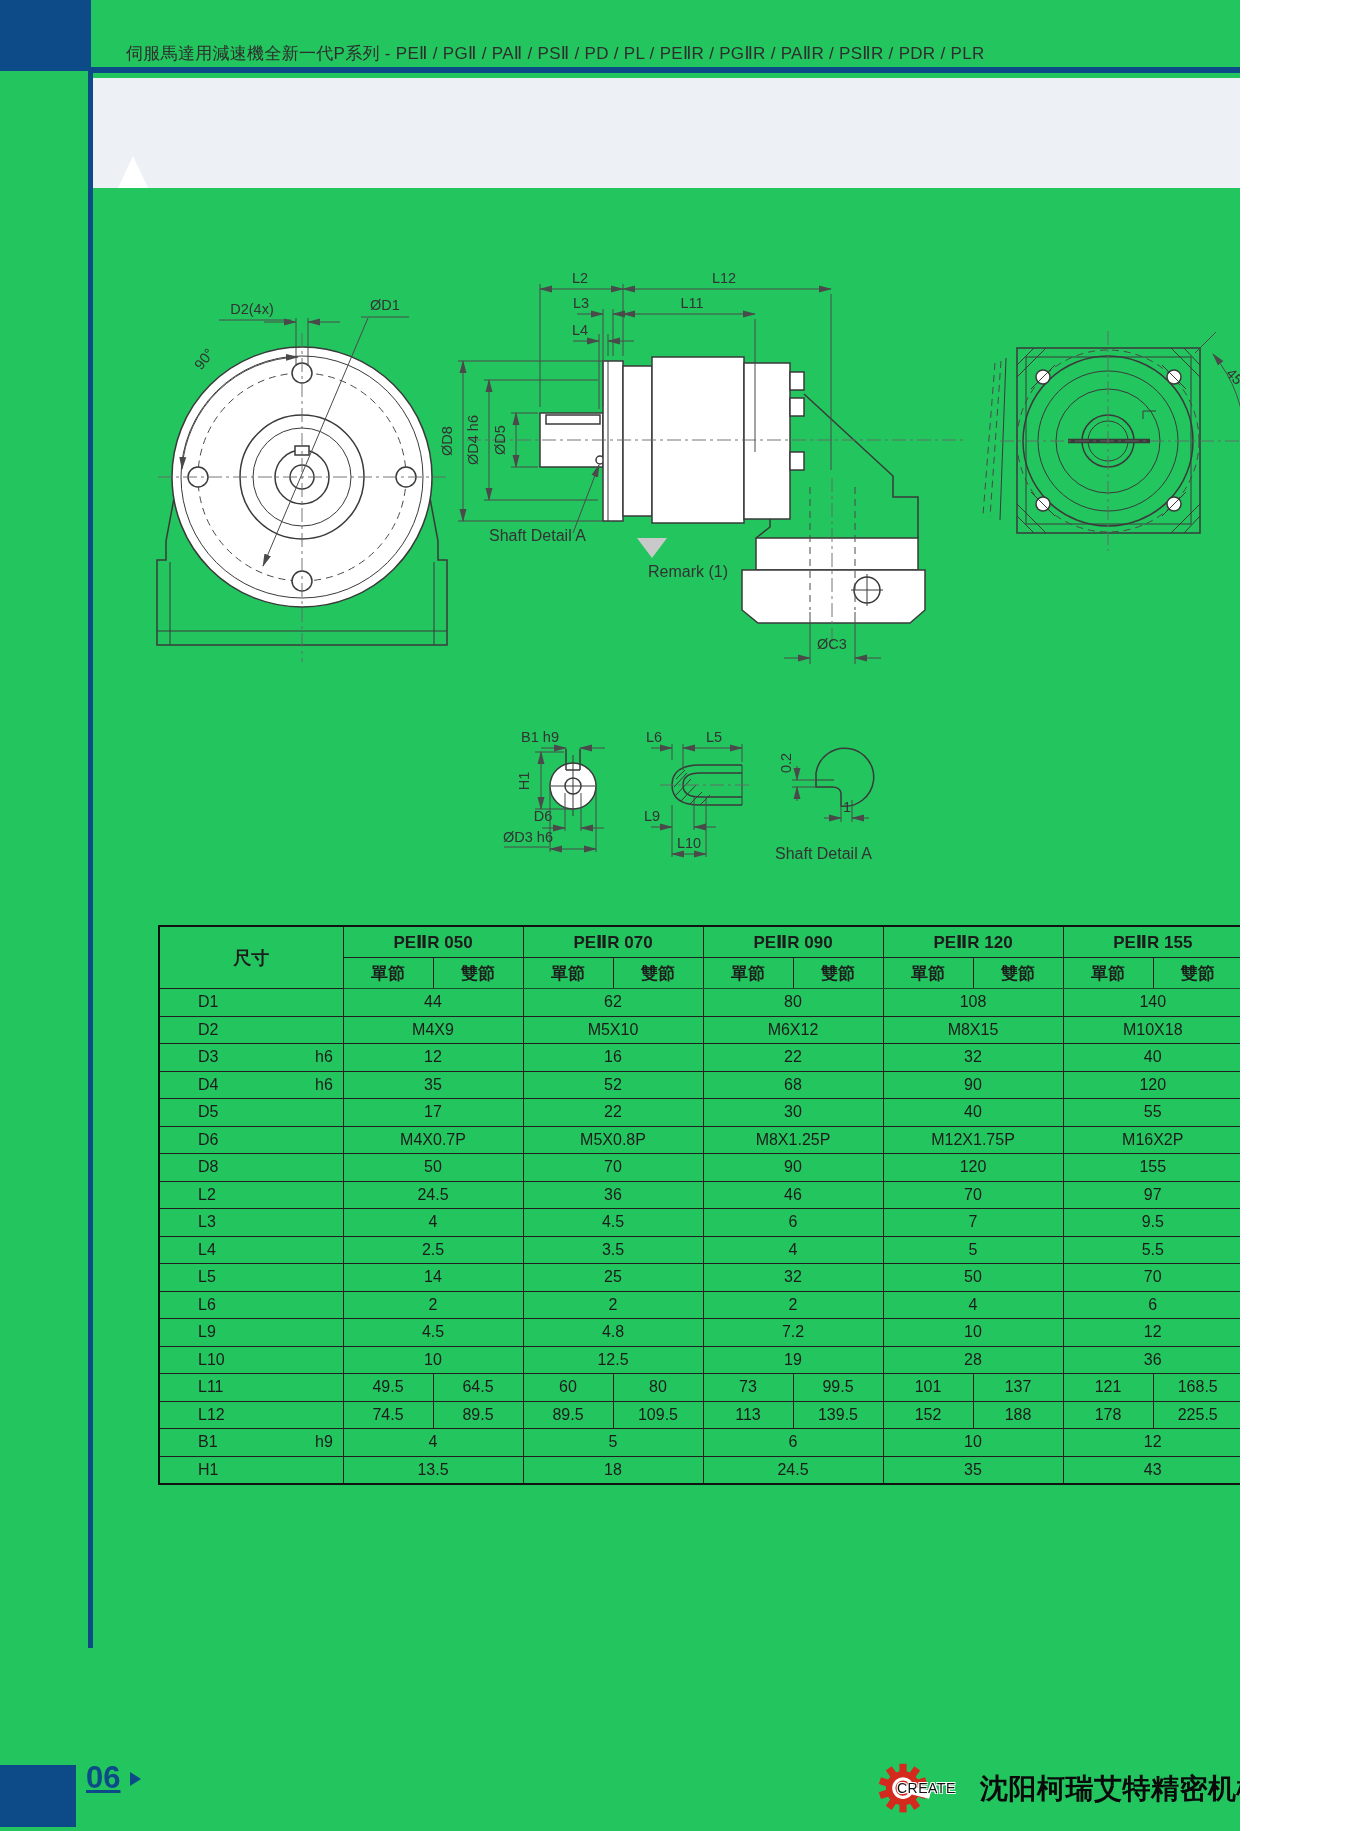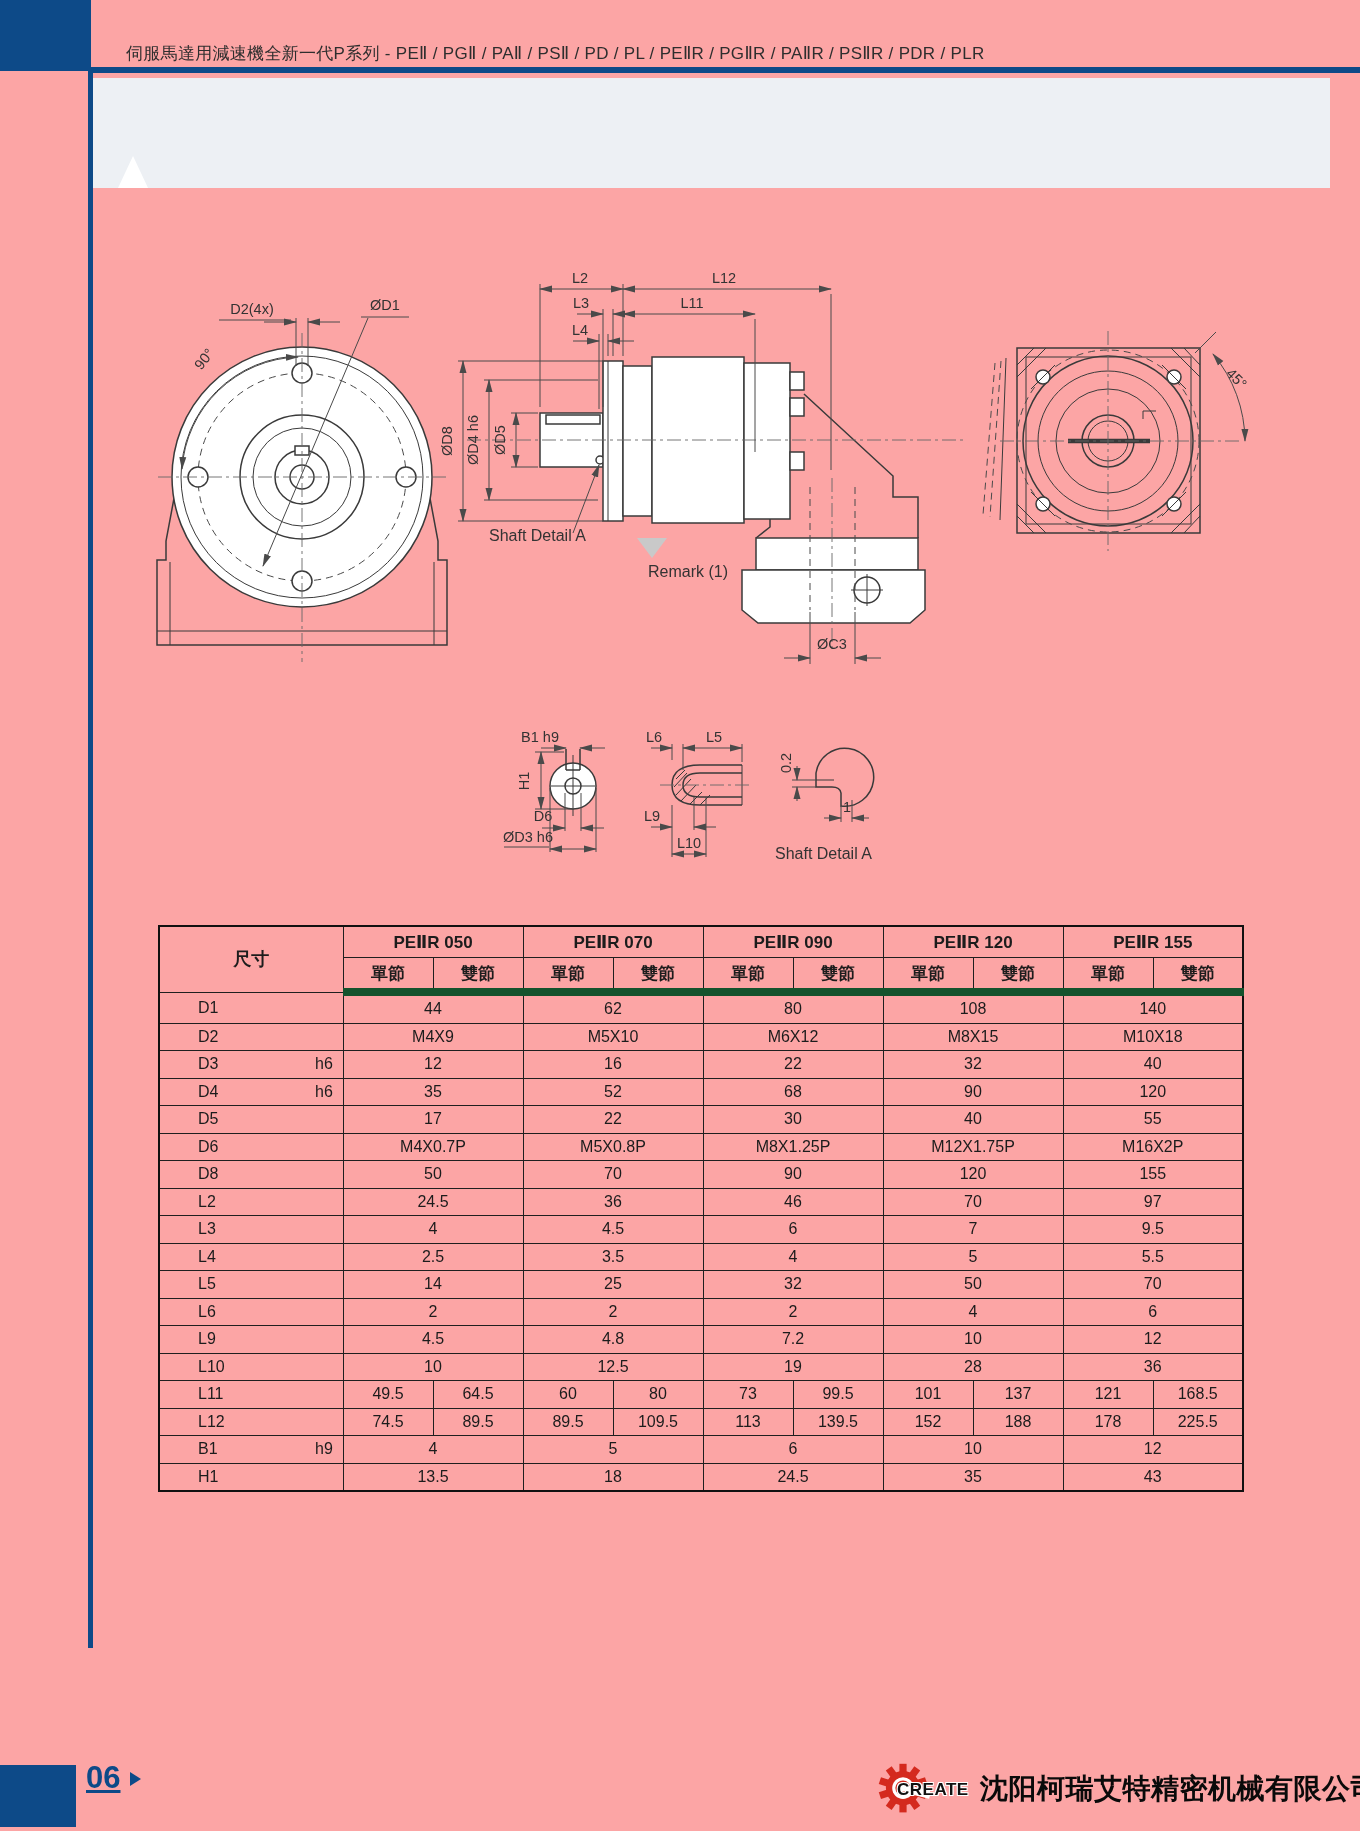--- a/index.html
+++ b/index.html
@@ -1,48 +1,48 @@
 <!DOCTYPE html>
 <html><head>
 <meta charset="utf-8">
 <style>
   html,body{margin:0;padding:0;background:#fff;}
-  .page{position:relative;width:1360px;height:1831px;background:#fca5a5;overflow:hidden;
+  .page{position:relative;width:1240px;height:1831px;background:#22c55e;overflow:hidden;
         font-family:"Liberation Sans","DejaVu Sans",sans-serif;}
   .corner-block{position:absolute;left:0;top:0;width:91px;height:71px;background:var(--navy);}
   .top-rule{position:absolute;left:88px;top:67px;width:1272px;height:6px;background:var(--navy);}
   .side-rule{position:absolute;left:88px;top:67px;width:5px;height:1581px;background:var(--navy);}
   .header-series{position:absolute;left:126px;top:42px;font-size:17px;color:#2e2e2e;letter-spacing:0.3px;white-space:nowrap;}
   .banner{position:absolute;left:93px;top:78px;width:1237px;height:110px;background:#edf0f4;}
   .banner-title{position:absolute;left:82px;top:20px;white-space:nowrap;color:var(--navy);}
   .t-pe{font-size:48px;font-weight:bold;letter-spacing:1px;}
   .t-roman{font-size:46px;font-family:"Liberation Serif","DejaVu Serif",serif;}
   .t-rest{font-size:42px;font-weight:bold;margin-left:14px;letter-spacing:3px;}
   .banner-notch{position:absolute;left:25px;top:78px;width:0;height:0;
       border-left:15px solid transparent;border-right:15px solid transparent;border-bottom:32px solid #fff;}
   .drawing-svg{position:absolute;left:130px;top:240px;}
   
   .dim-table{position:absolute;left:158px;top:925px;width:1084px;border-collapse:collapse;table-layout:fixed;
       font-size:16px;color:#1c1c1c;padding-left:44px;}
   .dim-table th,.dim-table td{border:1.6px solid #1f1f1f;text-align:center;padding:0;height:26.5px;
       font-weight:normal;overflow:hidden;white-space:nowrap;}
   .dim-table thead th{height:30px;font-weight:bold;font-size:17px;}
   .dim-table{border:2.5px solid #111;}
-  .dim-table thead tr:nth-child(2) th{border-bottom:8px solid #14532d;margin-top:29px;}
+  .dim-table thead tr:nth-child(2) th{border-bottom:1px solid #14532d;margin-top:29px;}
   .dim-table td.lbl{text-align:right;position:relative;}
   .dim-table td.lbl .ln{position:absolute;left:38px;top:50%;transform:translateY(-50%);}
   .dim-table td.lbl .sfx{position:absolute;left:115px;top:50%;transform:translateY(-50%);margin-left:40px;}
   .footnote{position:absolute;left:145px;top:1503px;font-size:17px;color:#2a2a2a;}
   
   .footer-block{position:absolute;left:0;top:1765px;width:76px;height:62px;background:var(--navy);}
   .page-num{position:absolute;left:86px;top:1760px;font-size:31px;font-weight:bold;color:var(--navy);text-decoration:underline;}
   .page-arrow{position:absolute;left:130px;top:1772px;width:0;height:0;
       border-top:7px solid transparent;border-bottom:7px solid transparent;border-left:11px solid var(--navy);}
   .logo{position:absolute;left:876px;top:1761px;}
-  .brand{position:absolute;left:897px;top:1780px;font-size:17px;font-weight:bold;color:#111;letter-spacing:0.5px;
+  .brand{position:absolute;left:897px;top:1780px;font-size:14px;font-weight:normal;color:#111;letter-spacing:0.5px;
       text-shadow:-1px -1px 0 #fff,1px -1px 0 #fff,-1px 1px 0 #fff,1px 1px 0 #fff;}
   .company{position:absolute;left:980px;top:1770px;font-size:28px;font-weight:bold;color:#0a0a0a;letter-spacing:0.5px;white-space:nowrap;}
   
   .o{fill:#fff;stroke:#3a3a3a;stroke-width:1.5;}
   .ol{fill:none;stroke:#3a3a3a;stroke-width:1.5;}
   .thin{fill:none;stroke:#3a3a3a;stroke-width:1;}
   .dim{fill:none;stroke:#4a4a4a;stroke-width:1;}
   .cl{fill:none;stroke:#666;stroke-width:0.9;stroke-dasharray:14 4 3 4;}
   .dash{fill:none;stroke:#4a4a4a;stroke-width:1;stroke-dasharray:7 5;}
   .dimtext{font-size:14.5px;fill:#333;}

